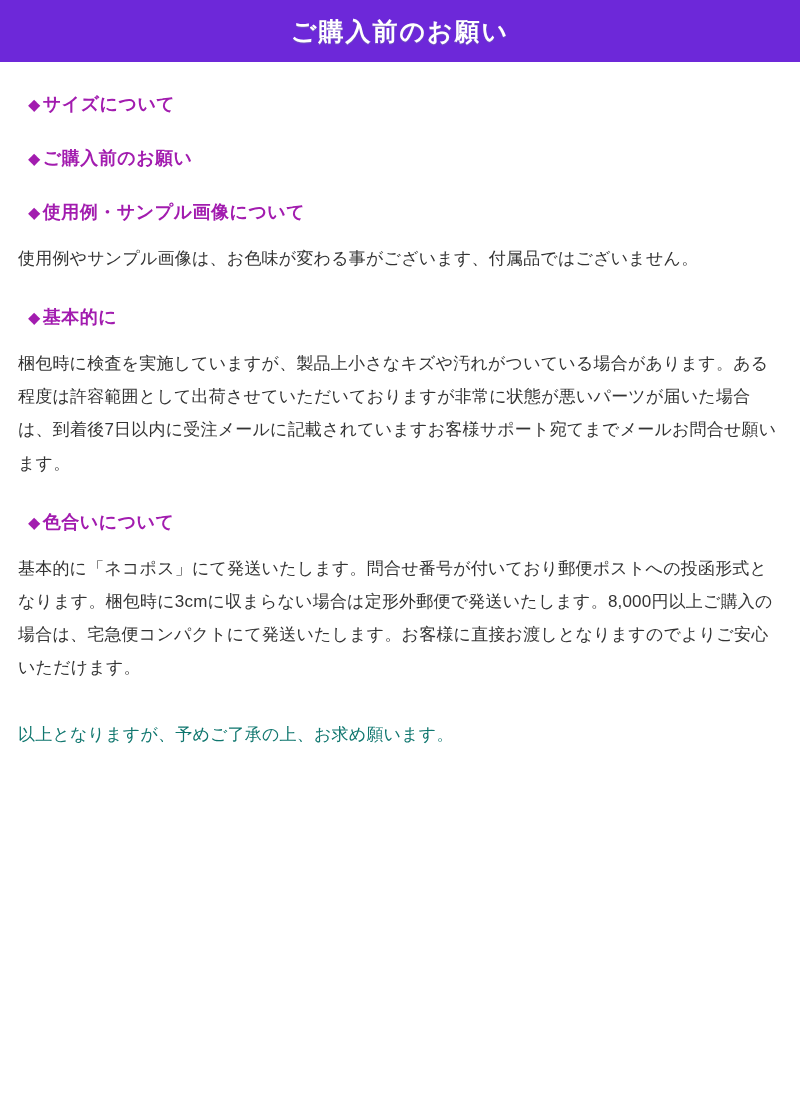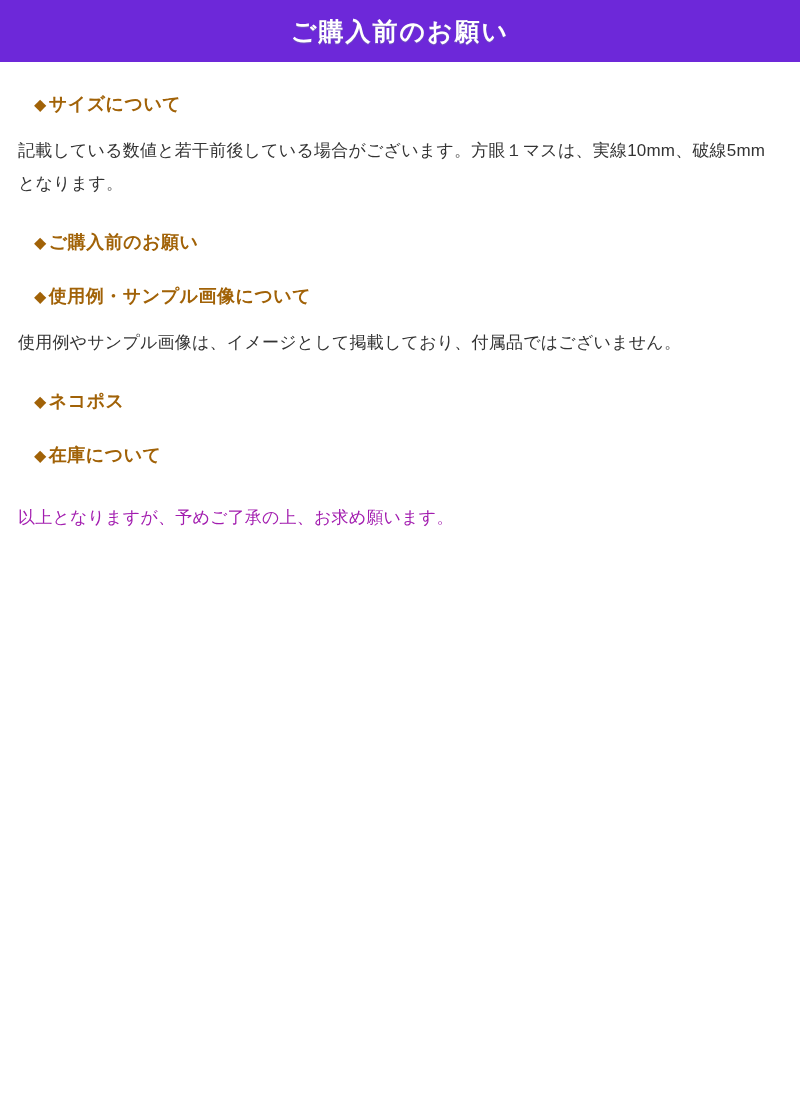--- a/index.html
+++ b/index.html
@@ -36,39 +36,39 @@
   .content {
     padding: 0 18px 10px 18px;
     box-sizing: border-box;
   }
   .section {
     margin: 0;
   }
   .section-heading {
     font-size: 18px;
     font-weight: bold;
-    color: #a16207;
-    margin: 30px 0 0 16px;
+    color: #a21caf;
+    margin: 30px 0 0 10px;
     letter-spacing: 0.5px;
   }
   .section-heading .marker {
     font-size: 16px;
     margin-right: 2px;
   }
   .section-body {
     font-size: 17px;
     line-height: 1.95;
     color: #333333;
     margin: 18px 0 0 0;
     letter-spacing: 0.2px;
   }
   .closing {
     font-size: 17px;
     line-height: 1.95;
-    color: #a21caf;
+    color: #0f766e;
     margin-top: 34px;
     letter-spacing: 0.2px;
   }
   .closing p {
     margin: 0;
   }
 </style>
 </head>
 <body>
 
@@ -77,49 +77,50 @@
   <div class="header-band">
     <div class="header-title">ご購入前のお願い</div>
   </div>
 
   <div class="content">
 
     <div class="section">
       <div class="section-heading">
         <span class="marker">◆</span><span>サイズについて</span>
       </div>
-      <div class="section-body">記載している数値と若干前後している場合がございます。方眼１マスは、実線10mm、破線5mmとなります。</div>
     </div>
 
     <div class="section">
       <div class="section-heading">
         <span class="marker">◆</span><span>ご購入前のお願い</span>
       </div>
     </div>
 
     <div class="section">
       <div class="section-heading">
         <span class="marker">◆</span><span>使用例・サンプル画像について</span>
       </div>
-      <div class="section-body">使用例やサンプル画像は、イメージとして掲載しており、付属品ではございません。</div>
+      <div class="section-body">使用例やサンプル画像は、お色味が変わる事がございます、付属品ではございません。</div>
     </div>
 
     <div class="section">
       <div class="section-heading">
-        <span class="marker">◆</span><span>ネコポス</span>
+        <span class="marker">◆</span><span>基本的に</span>
+      </div>
+      <div class="section-body">梱包時に検査を実施していますが、製品上小さなキズや汚れがついている場合があります。ある程度は許容範囲として出荷させていただいておりますが非常に状態が悪いパーツが届いた場合は、到着後7日以内に受注メールに記載されていますお客様サポート宛てまでメールお問合せ願います。</div>
+    </div>
+
+    <div class="section">
+      <div class="section-heading">
+        <span class="marker">◆</span><span>色合いについて</span>
       </div>
     </div>
 
     <div class="section">
-      <div class="section-heading">
-        <span class="marker">◆</span><span>在庫について</span>
-      </div>
-    </div>
-
-    <div class="section">
+      <div class="section-body">基本的に「ネコポス」にて発送いたします。問合せ番号が付いており郵便ポストへの投函形式となります。梱包時に3cmに収まらない場合は定形外郵便で発送いたします。8,000円以上ご購入の場合は、宅急便コンパクトにて発送いたします。お客様に直接お渡しとなりますのでよりご安心いただけます。</div>
     </div>
 
     <div class="closing">
       <p>以上となりますが、予めご了承の上、お求め願います。</p>
     </div>
 
   </div>
 </div>
 
 </body></html>

